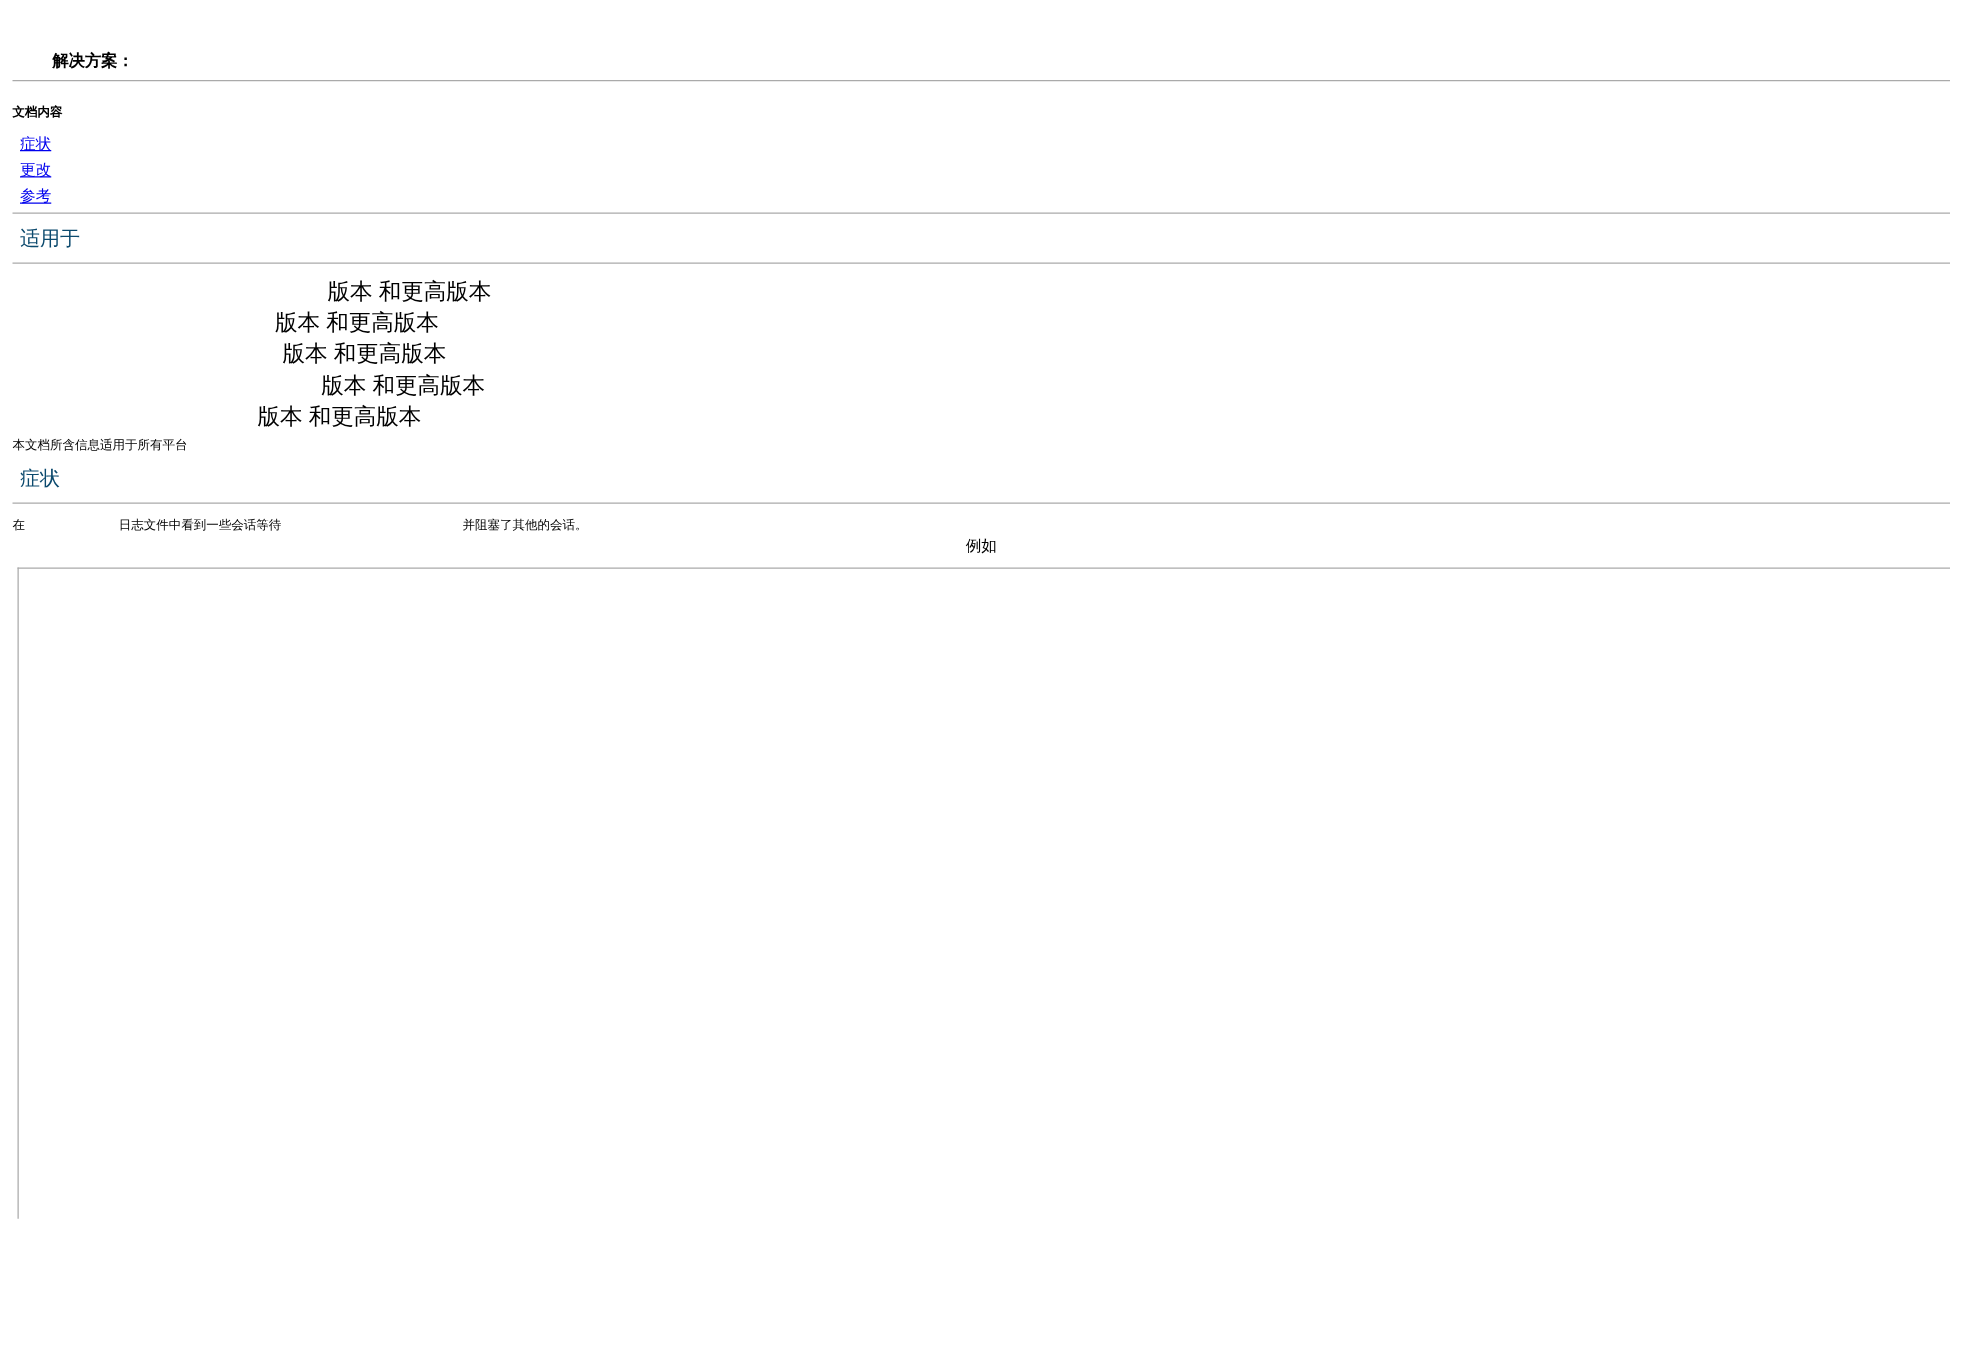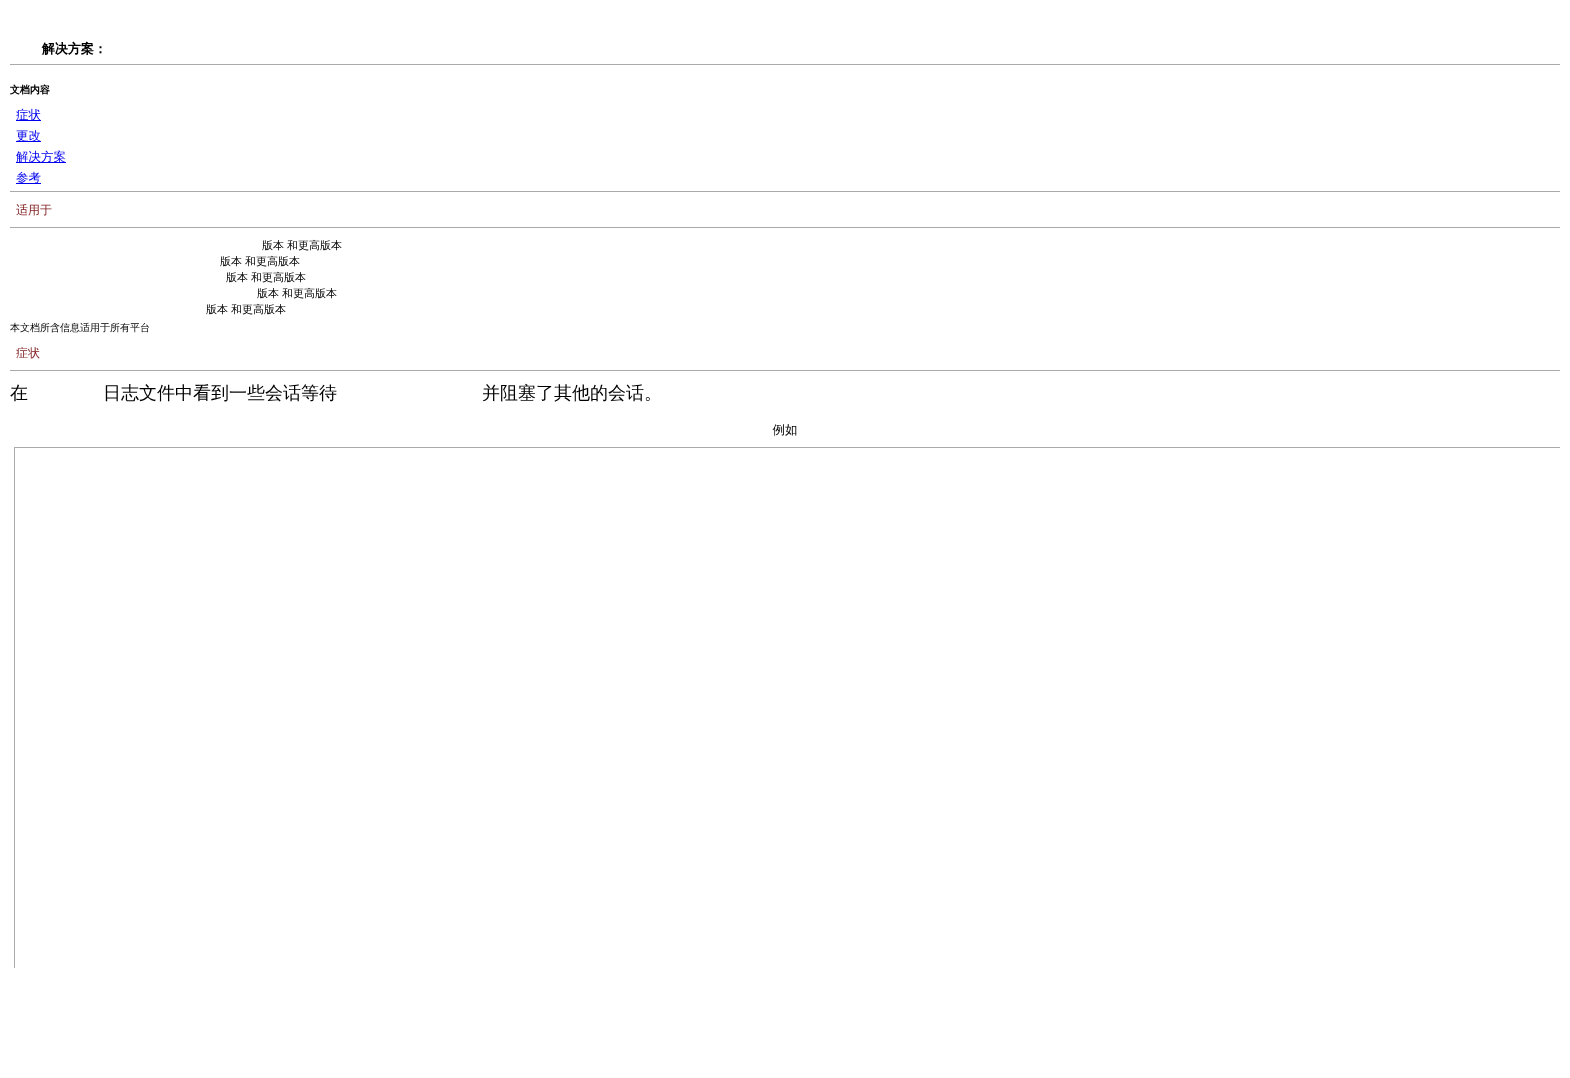--- a/index.html
+++ b/index.html
@@ -32,41 +32,41 @@
     }
     .toc-list li {
       margin: 4px 0 4px 6px;
     }
     .toc-list a {
       color: #0000EE;
       text-decoration: underline;
       font-size: 12.5px;
     }
     .section-header {
-      color: #7f1d1d;
-      font-size: 12px;
+      color: #0c4a6e;
+      font-size: 16px;
       margin: 10px 0 8px 6px;
     }
     .section-header-wrapper {
       margin-top: 6px;
     }
     .applies-to-list {
       margin: 10px 0 4px 0;
-      font-size: 11px;
+      font-size: 18px;
     }
     .applies-to-list div {
       margin: 1px 0;
     }
     .platform-note {
       font-size: 10px;
       margin: 2px 0 8px 0;
     }
     .symptom-text {
-      font-size: 18px;
-      margin: 10px 0 17px 0;
+      font-size: 10px;
+      margin: 10px 0 2px 0;
     }
     .example-label {
       font-size: 12.5px;
       margin: 2px 0 6px 0;
       text-align: center;
     }
     .code-block {
       border-top: 1px solid #aaa;
       border-left: 1px solid #aaa;
       margin-top: 8px;
@@ -86,21 +86,20 @@
   <span>解决方案：</span>
 </div>
 
 <hr>
 
 <div class="doc-content-heading">文档内容</div>
 
 <ul class="toc-list">
   <li><a href="#">症状</a></li>
   <li><a href="#">更改</a></li>
-  <li><a href="#">解决方案</a></li>
   <li><a href="#">参考</a></li>
 </ul>
 
 <hr class="section-hr">
 
 <div class="section-header-wrapper">
   <div class="section-header">适用于</div>
 </div>
 
 <hr>

